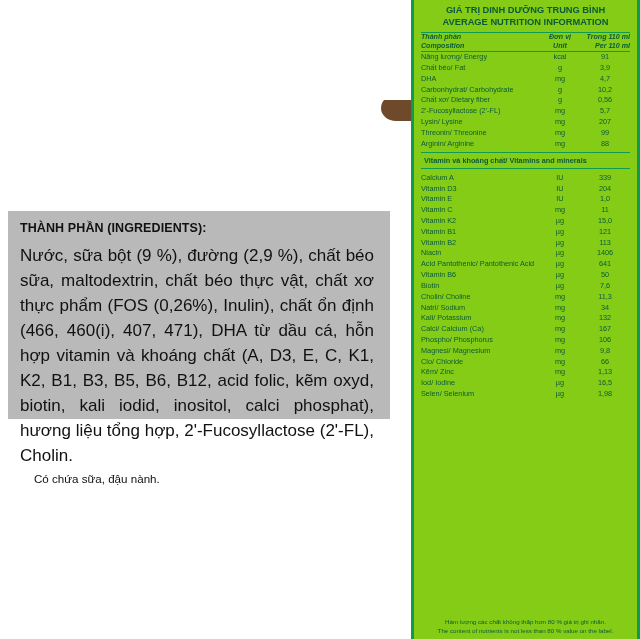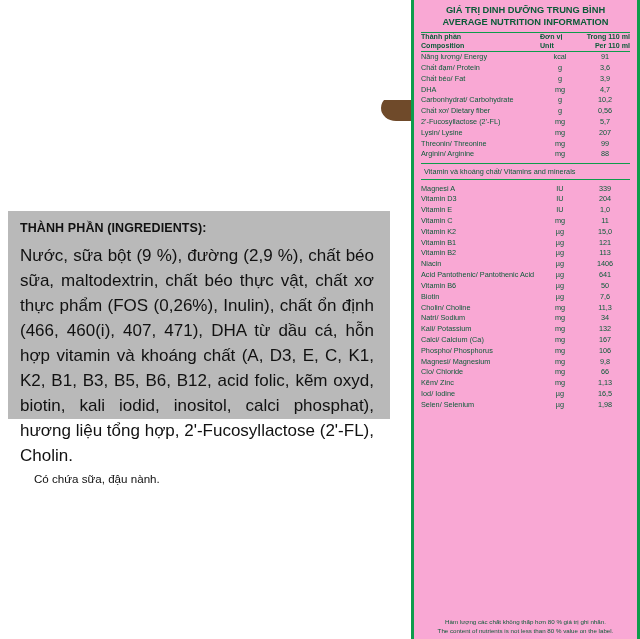--- a/index.html
+++ b/index.html
@@ -47,21 +47,21 @@
     padding-left: 14px;
   }
 
   
   #nutrition-panel {
     position: absolute;
     left: 411px;
     top: 0px;
     width: 229px;
     height: 639px;
-    background: #f9a8d4;
+    background: #84cc16;
     border-left: 3px solid #0e9c4c;
     border-right: 3px solid #0e9c4c;
     box-sizing: border-box;
     padding: 0 7px;
     color: #0b5b38;
   }
   #nutrition-title {
     text-align: center;
     font-size: 9.3px;
     font-weight: bold;
@@ -83,34 +83,35 @@
   }
 
   .hdr-row th {
     font-weight: bold;
     font-size: 7.1px;
     line-height: 1.22;
     padding: 2px 0 2px 0;
     border-top: 1.2px solid #0e9c4c;
     border-bottom: 1.2px solid #0e9c4c;
     text-align: left;
-  }
-  .hdr-row th.c-unit { width: 40px; }
+    font-style: italic;
+  }
+  .hdr-row th.c-unit { text-align: center; width: 40px; }
   .hdr-row th.c-val  { text-align: right; width: 50px; }
 
   tr.item td {
     line-height: 1.32;
     padding: 0.6px 0;
   }
   td.c-name { padding-left: 16px; }
   td.c-unit { text-align: center; width: 40px; }
   td.c-val  { text-align: center; width: 50px; padding-right: 11px; }
 
   tr.section td {
-    font-weight: normal;
+    font-weight: bold;
     font-size: 7.3px;
     padding: 3.2px 0 3.2px 3px;
     border-top: 1.2px solid #0e9c4c;
     border-bottom: 1.2px solid #0e9c4c;
     margin-left: 8px;
   }
   tr.spacer td { height: 3px; }
 
   #nutrition-footnote {
     position: absolute;
@@ -177,25 +178,20 @@
         </th>
       </tr>
     </thead>
     <tbody>
       <tr class="item">
         <td class="c-name">Năng lượng/ Energy</td>
         <td class="c-unit">kcal</td>
         <td class="c-val">91</td>
       </tr>
       <tr class="item">
-        <td class="c-name">Chất đạm/ Protein</td>
-        <td class="c-unit">g</td>
-        <td class="c-val">3,6</td>
-      </tr>
-      <tr class="item">
         <td class="c-name">Chất béo/ Fat</td>
         <td class="c-unit">g</td>
         <td class="c-val">3,9</td>
       </tr>
       <tr class="item">
         <td class="c-name">DHA</td>
         <td class="c-unit">mg</td>
         <td class="c-val">4,7</td>
       </tr>
       <tr class="item">
@@ -233,21 +229,21 @@
         </tr>
       <tr class="section">
         <td colspan="3">Vitamin và khoáng chất/ Vitamins and minerals</td>
       </tr>
       <tr class="spacer">
           <td colspan="3"></td>
         </tr>
     </tbody>
     <tbody>
       <tr class="item">
-        <td class="c-name">Magnesi A</td>
+        <td class="c-name">Calcium A</td>
         <td class="c-unit">IU</td>
         <td class="c-val">339</td>
       </tr>
       <tr class="item">
         <td class="c-name">Vitamin D3</td>
         <td class="c-unit">IU</td>
         <td class="c-val">204</td>
       </tr>
       <tr class="item">
         <td class="c-name">Vitamin E</td>

